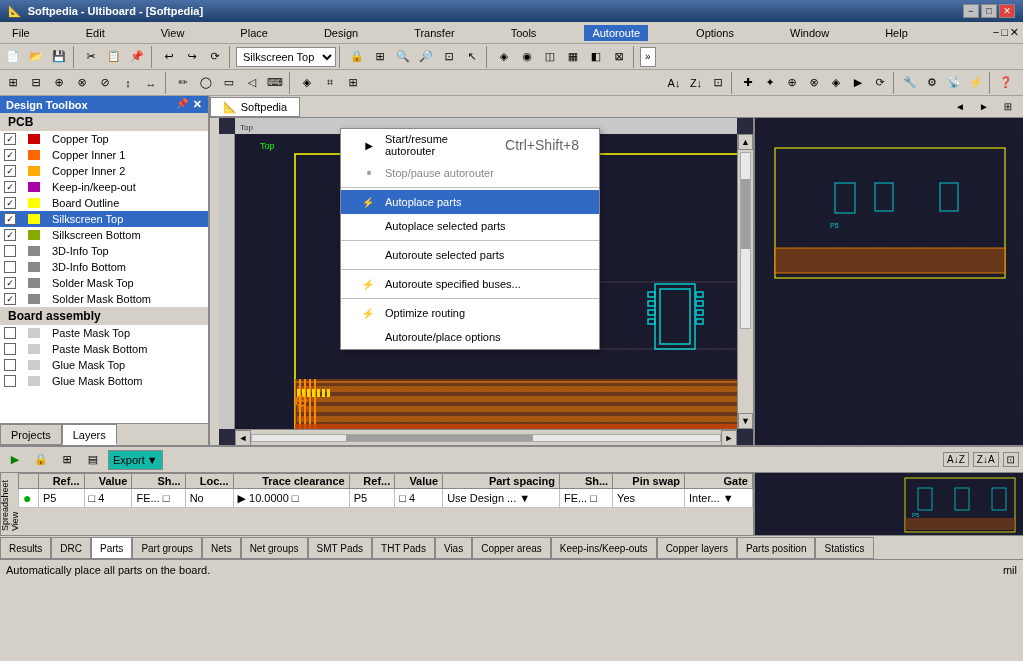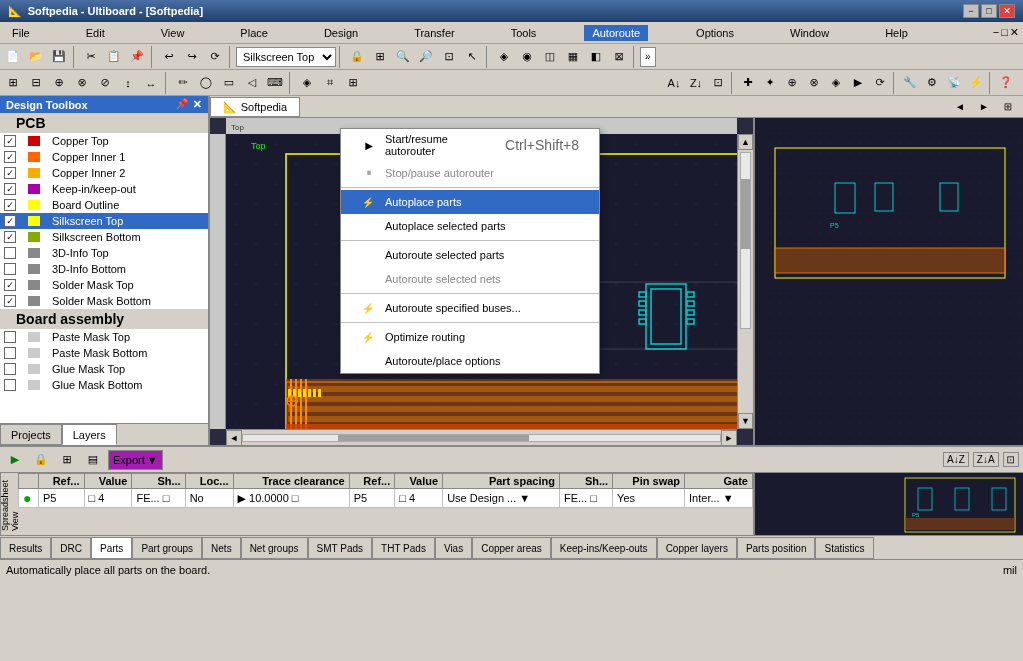--- a/index.html
+++ b/index.html
@@ -115,22 +115,22 @@
       background: white;
       display: flex; align-items: center; justify-content: center;
       font-size: 8px;
       flex-shrink: 0;
     }
     .layer-checkbox.checked::before { content: '✓'; color: #000; font-size: 9px; }
     .layer-color { width: 12px; height: 10px; flex-shrink: 0; }
     .layer-section-header {
       background: #d4d0c8;
       font-weight: bold;
-      padding: 2px 16px;
-      font-size: 14px;
+      padding: 2px 8px;
+      font-size: 12px;
     }
     #panel-tabs {
       display: flex;
       background: #d4d0c8;
       border-top: 1px solid #888;
       height: 22px;
     }
     .panel-tab {
       padding: 2px 10px;
       border: 1px solid #888;
@@ -140,20 +140,21 @@
       display: flex; align-items: center;
     }
     .panel-tab.active { background: white; border-bottom: 1px solid white; }
 
     
     #canvas-area {
       flex: 1;
       background: #1a1a2e;
       position: relative;
       overflow: hidden;
+      margin-left: 9px;
     }
     #canvas-content {
       background: #1a1a2e;
       position: absolute;
       top: 16px; left: 16px; right: 16px; bottom: 16px;
     }
 
     
     #right-mini {
       width: 270px;
@@ -710,21 +711,21 @@
     </div>
   </div>
 </div>
 
 <div id="spreadsheet-area" style="height:90px; background:#d4d0c8; border-top:2px solid #888; display:flex; flex-direction:column;">
   <div id="spreadsheet-toolbar" style="height:26px; background:#d4d0c8; border-bottom:1px solid #888; display:flex; align-items:center; padding:0 4px; gap:4px;">
     <div class="tb-btn" style="color:green;">▶</div>
     <div class="tb-btn">🔒</div>
     <div class="tb-btn">⊞</div>
     <div class="tb-btn">▤</div>
-    <div style="display:flex; align-items:center; gap:2px; cursor:pointer; border:1px solid #888; padding:0 4px; height:20px; background:#a21caf;">
+    <div style="display:flex; align-items:center; gap:2px; cursor:pointer; border:1px solid #888; padding:0 4px; height:20px; background:#14b8a6;">
       <span>Export</span>
       <span>▼</span>
     </div>
     <div style="flex:1;"></div>
     <div style="display:flex; align-items:center; gap:4px; font-size:10px;">
       <span style="cursor:pointer; border:1px solid #888; padding:1px 3px; background:#d4d0c8;">A↓Z</span>
       <span style="cursor:pointer; border:1px solid #888; padding:1px 3px; background:#d4d0c8;">Z↓A</span>
       <span style="cursor:pointer; border:1px solid #888; padding:1px 3px; background:#d4d0c8;">⊡</span>
     </div>
   </div>
@@ -828,24 +829,20 @@
   </div>
   <div class="dropdown-item">
     <span class="dropdown-icon"></span>
     <span>Autoplace selected parts</span>
   </div>
   <div class="dropdown-sep"></div>
   <div class="dropdown-item">
     <span class="dropdown-icon"></span>
     <span>Autoroute selected parts</span>
   </div>
-  <div class="dropdown-item disabled">
-    <span class="dropdown-icon"></span>
-    <span>Autoroute selected nets</span>
-  </div>
   <div class="dropdown-sep"></div>
   <div class="dropdown-item">
     <span class="dropdown-icon">⚡</span>
     <span>Autoroute specified buses...</span>
   </div>
   <div class="dropdown-sep"></div>
   <div class="dropdown-item">
     <span class="dropdown-icon">⚡</span>
     <span>Optimize routing</span>
   </div>

